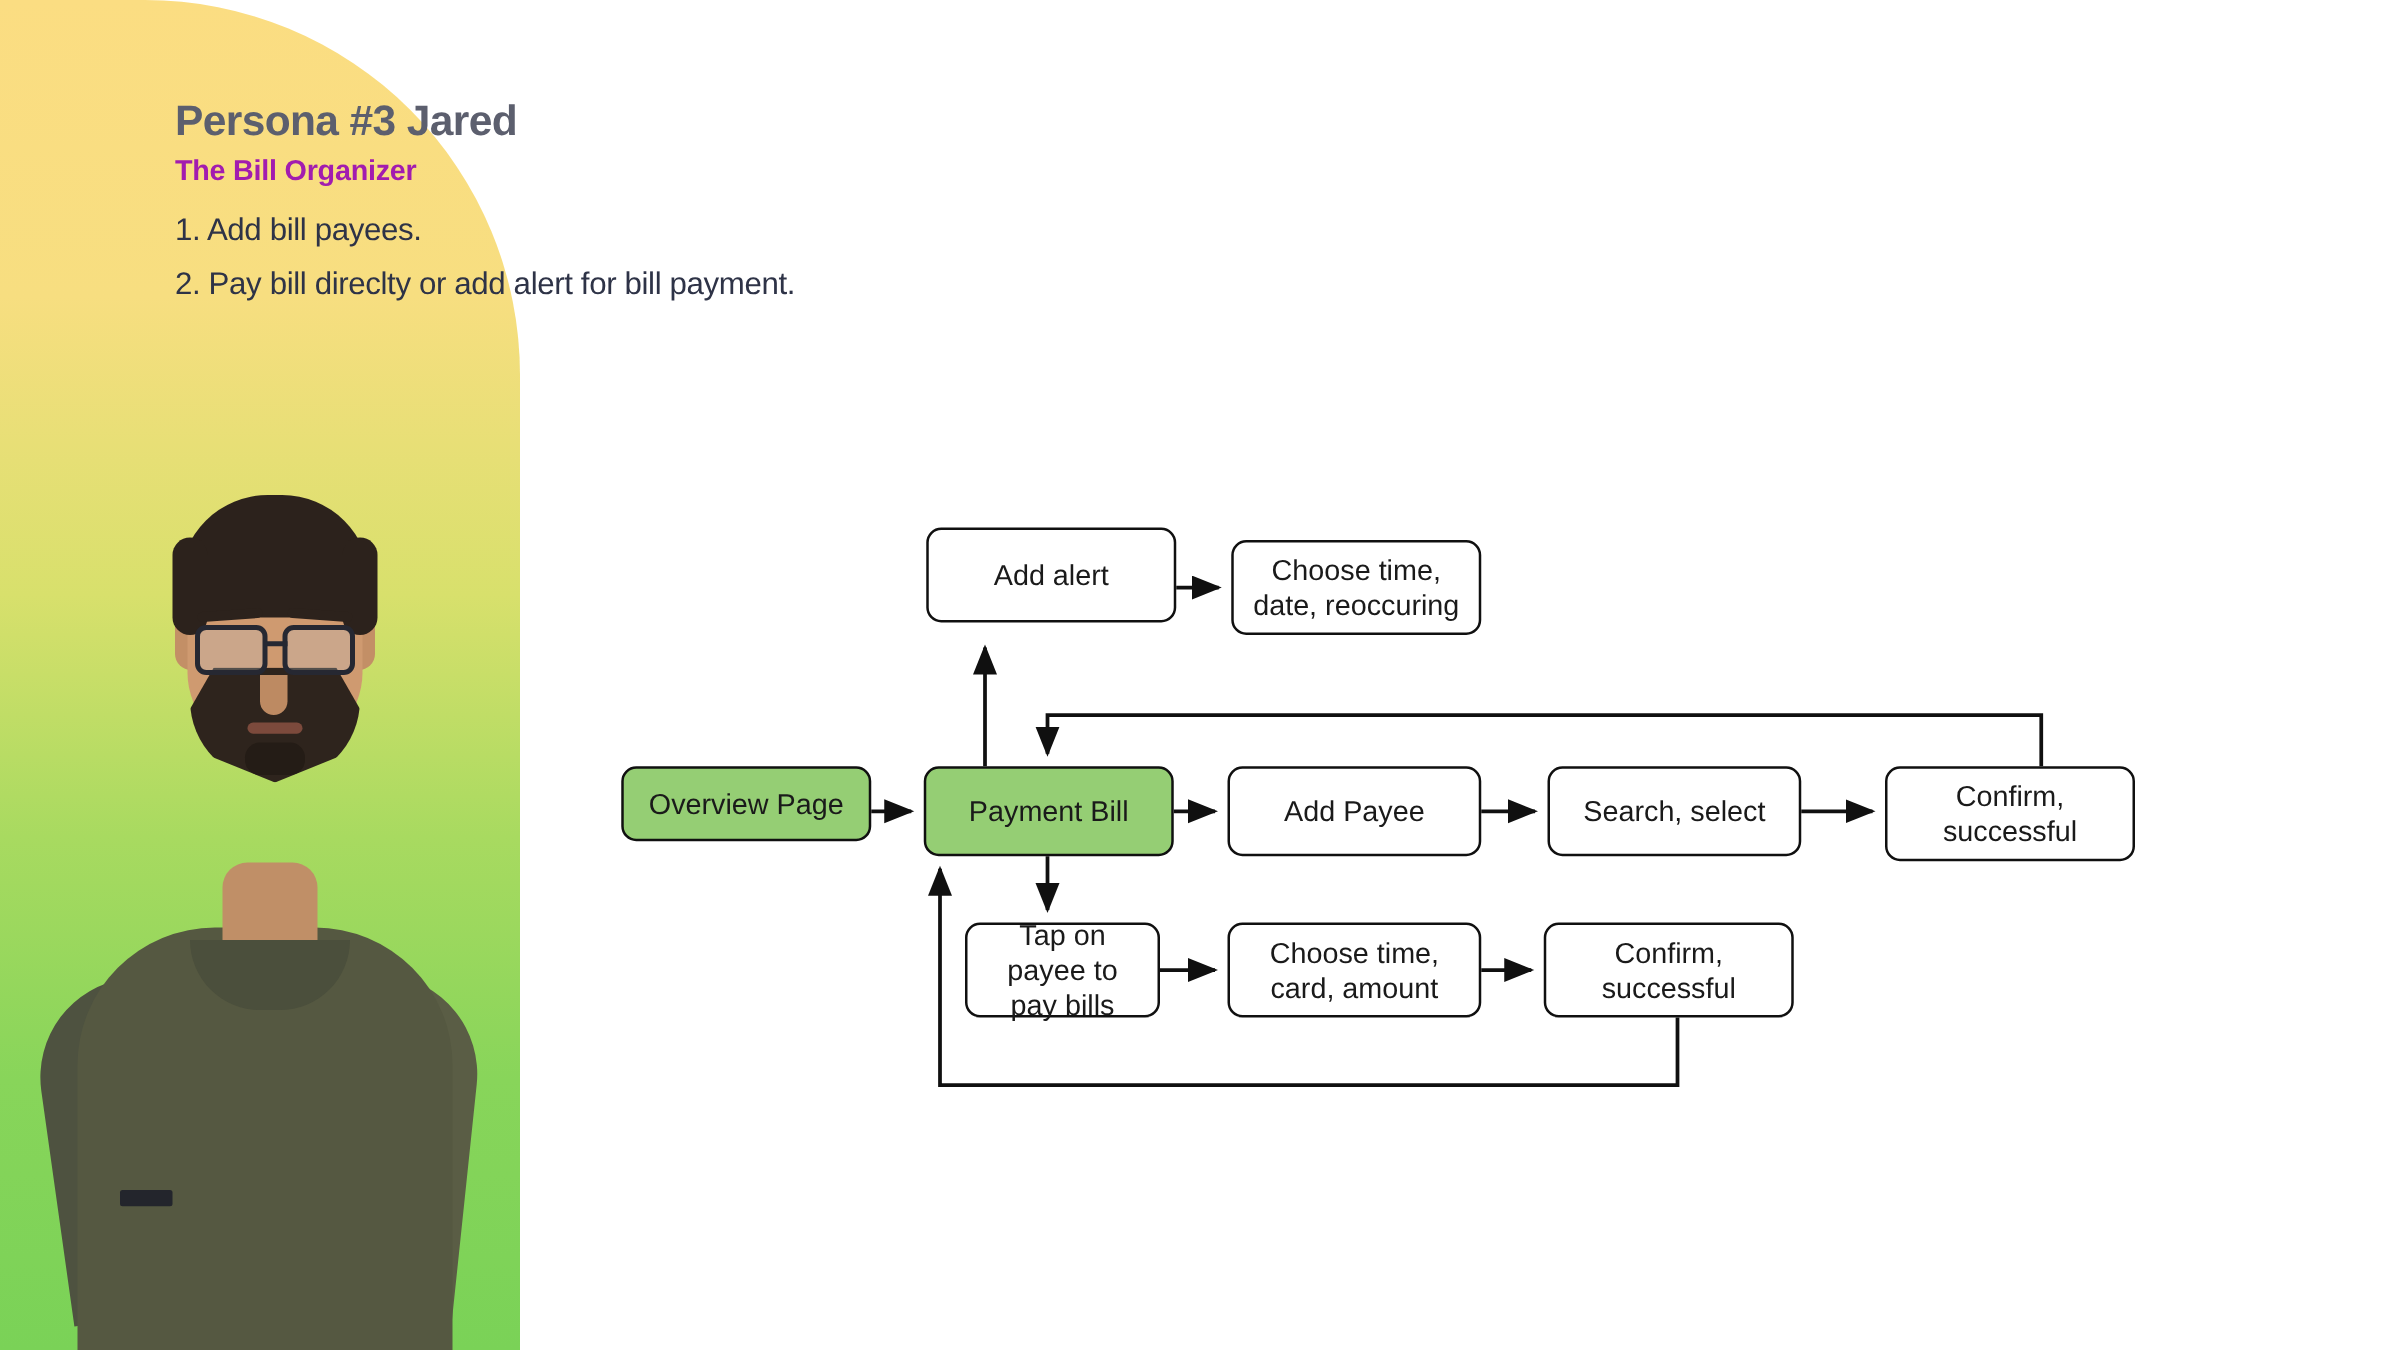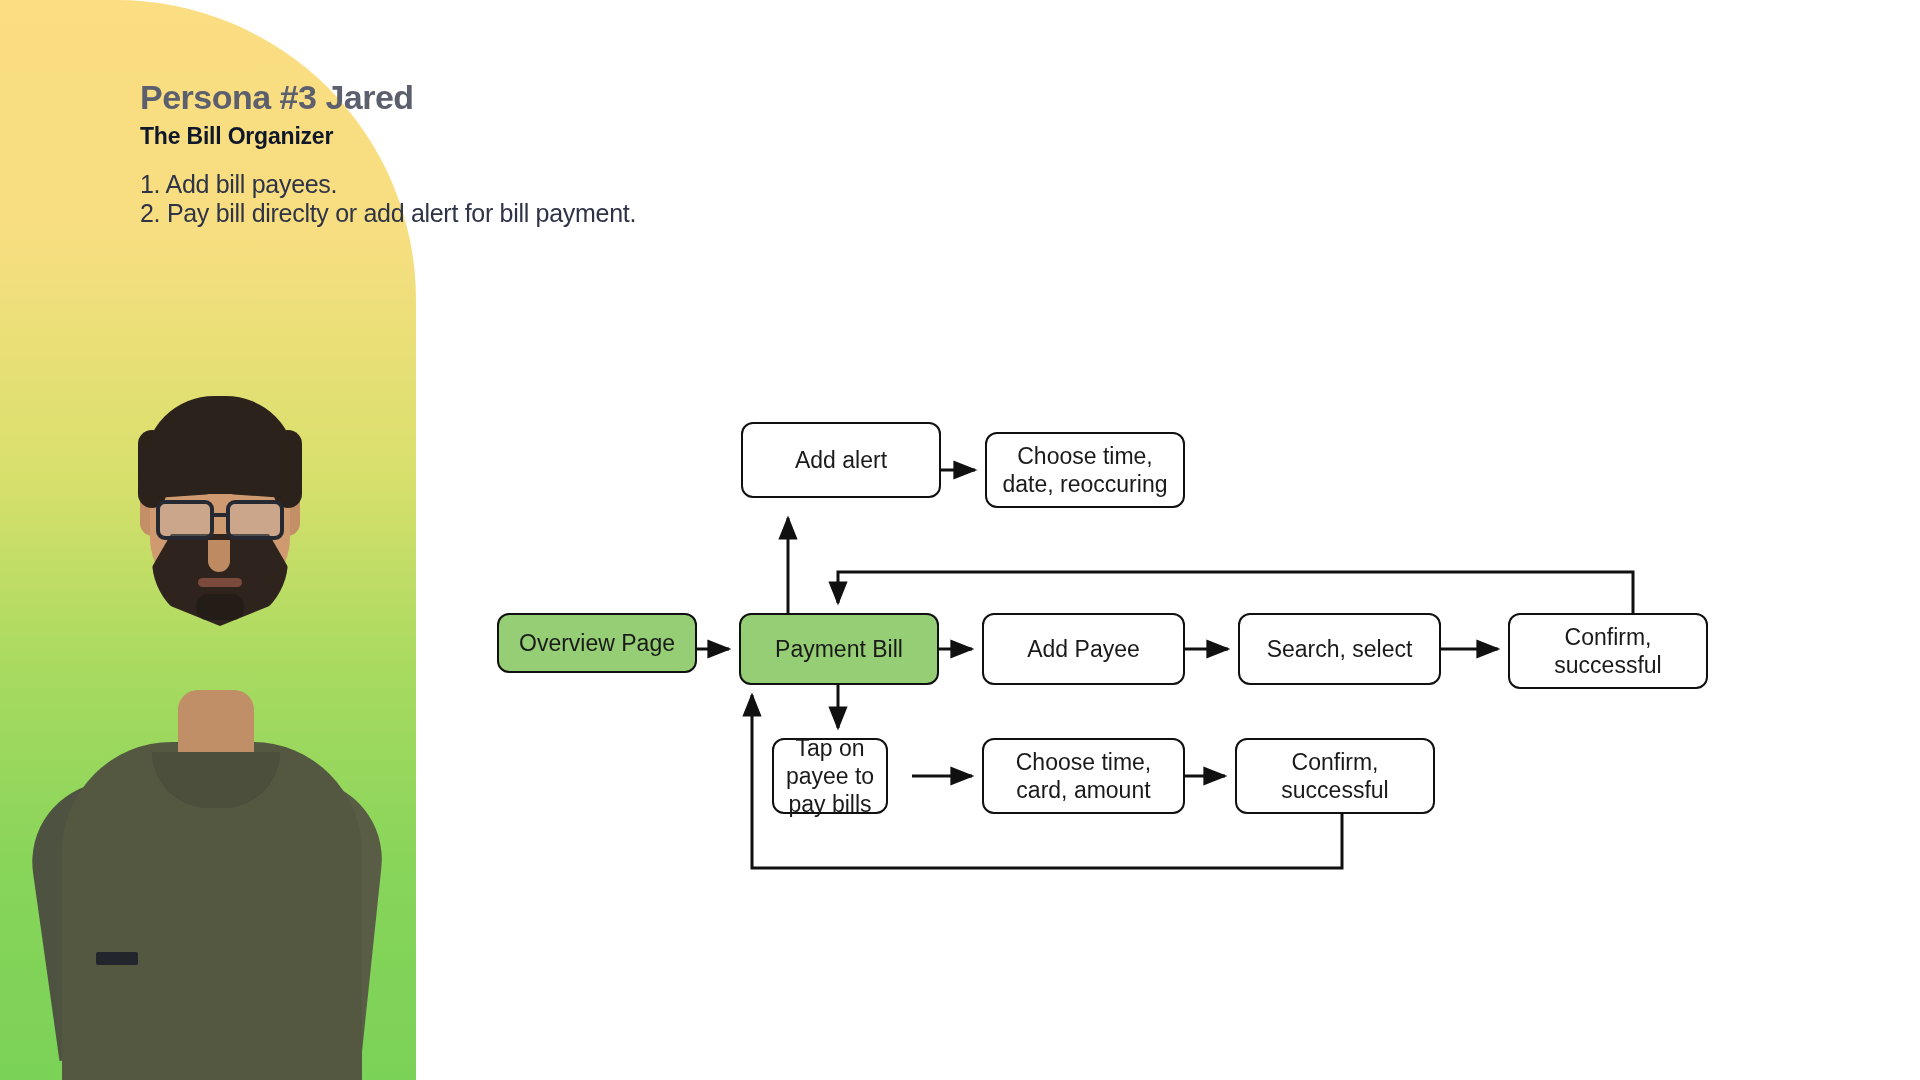--- a/index.html
+++ b/index.html
@@ -95,25 +95,25 @@
     background:#23252c; border-radius:2px;
   }
 
   
   #persona-header{ position:absolute; left:140px; top:78px; width:900px; }
   #persona-title{
     font-size:34px; font-weight:bold; color:#5c5f6e;
     letter-spacing:-0.5px; line-height:1.15;
   }
   #persona-subtitle{
-    font-size:23px; font-weight:bold; color:#0f172a;
+    font-size:23px; font-weight:bold; color:#a21caf;
     margin-top:6px; letter-spacing:-0.2px;
   }
   .persona-line{
-    font-size:25px; color:#2e3347; letter-spacing:-0.3px;
+    font-size:25px; color:#2e3347; margin-top:14px; letter-spacing:-0.3px;
   }
   #persona-line-1{ margin-top:20px; }
 
   
   #flowchart{
     position:absolute; left:0; top:0; width:1920px; height:1080px;
     pointer-events:none;
   }
   #flow-nodes{ position:absolute; left:0; top:0; width:1920px; height:1080px; }
 
@@ -203,20 +203,20 @@
 <div id="flow-nodes">
   <div class="node" style="left:741px;  top:422px; width:200px; height:76px;">Add alert</div>
   <div class="node" style="left:985px;  top:432px; width:200px; height:76px;">Choose time,
 date, reoccuring</div>
   <div class="node green" style="left:497px;  top:613px; width:200px; height:60px;">Overview Page</div>
   <div class="node green" style="left:739px;  top:613px; width:200px; height:72px;">Payment Bill</div>
   <div class="node" style="left:982px;  top:613px; width:203px; height:72px;">Add Payee</div>
   <div class="node" style="left:1238px; top:613px; width:203px; height:72px;">Search, select</div>
   <div class="node" style="left:1508px; top:613px; width:200px; height:76px;">Confirm,
 successful</div>
-  <div class="node" style="left:772px;  top:738px; width:116px; height:76px;text-align:center;">Tap on
+  <div class="node" style="left:772px;  top:738px; width:156px; height:76px;text-align:center;">Tap on
 payee to
 pay bills</div>
   <div class="node" style="left:982px;  top:738px; width:203px; height:76px;">Choose time,
 card, amount</div>
   <div class="node" style="left:1235px; top:738px; width:200px; height:76px;">Confirm,
 successful</div>
 </div>
 
 </body></html>

